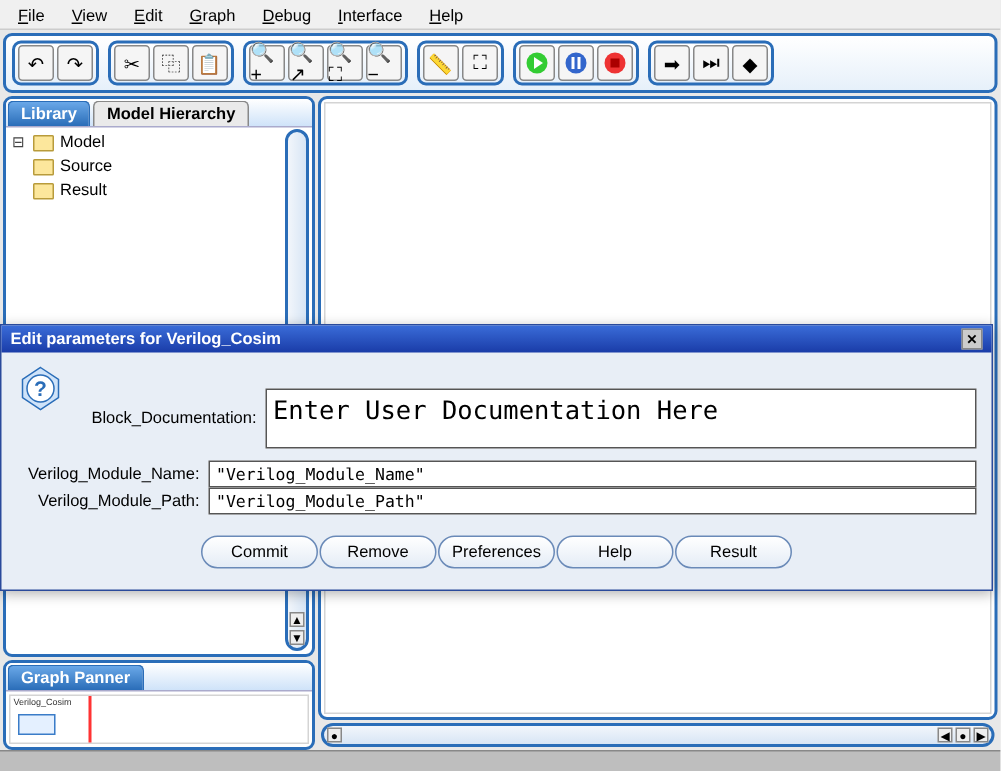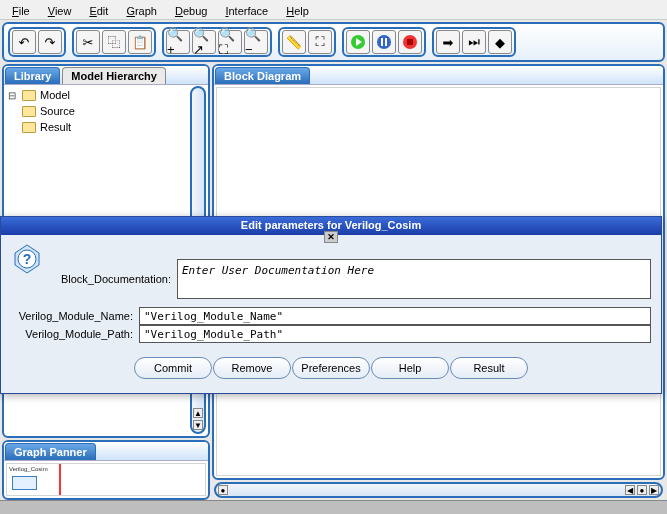--- a/index.html
+++ b/index.html
@@ -26,29 +26,29 @@
 .panner-mini { position: absolute; left: 5px; top: 12px; width: 25px; height: 14px; border: 1px solid #3a7cc8; background: #e4f0ff; }
 .panner-cursor { position: absolute; left: 52px; top: 0px; width: 1px; height: 100%; border-left: 2px solid #f33; }
 .canvas { flex: 1; background: #fff; margin: 2px; border: 1px solid #d4d4d4; }
 .hscroll { height: 16px; margin: 0 2px 2px 2px; background: linear-gradient(#f2f6fb,#d7e5f5); border: 2px solid #2a6db8; border-radius: 8px; display: flex; align-items: center; justify-content: space-between; padding: 0 2px; }
 .hscroll .knob { width: 10px; height: 10px; border: 1px solid #888; background: #eee; font-size: 8px; display: flex; align-items: center; justify-content: center; }
 .vscroll { position: absolute; right: 2px; top: 20px; bottom: 2px; width: 16px; background: linear-gradient(90deg,#f2f6fb,#d7e5f5); border: 2px solid #2a6db8; border-radius: 8px; display: flex; flex-direction: column; align-items: center; justify-content: flex-end; padding: 2px 0; gap: 2px; }
 .vscroll .knob { width: 10px; height: 10px; border: 1px solid #888; background: #eee; font-size: 8px; display: flex; align-items: center; justify-content: center; }
 .status { height: 18px; background: #bebebe; border-top: 1px solid #888; }
 
 .dialog { position: absolute; left: 0; top: 152px; width: 662px; background: #e8eef6; border: 1px solid #2a4a9b; box-shadow: 0 2px 8px rgba(0,0,0,0.3); z-index: 100; }
-.dialog .titlebar { height: 18px; background: linear-gradient(#3a6cd8,#1a3ca8); color: #fff; font-weight: bold; font-size: 11px; padding: 2px 6px; display: flex; justify-content: space-between; align-items: center; flex-direction: column; }
+.dialog .titlebar { height: 18px; background: linear-gradient(#3a6cd8,#1a3ca8); color: #fff; font-weight: bold; font-size: 11px; padding: 2px 6px; display: flex; justify-content: space-between; align-items: center; }
 .dialog .titlebar .closex { width: 14px; height: 14px; background: #ccc; color: #000; font-size: 9px; display: flex; align-items: center; justify-content: center; border: 1px solid #888; }
 .dialog .content { padding: 8px 10px; }
 .helpicon { width: 32px; height: 32px; float: left; margin: 0 6px 4px 0; }
 .helpicon svg { width: 32px; height: 32px; }
 .dlg-row { display: flex; align-items: center; margin: 0 0; }
 .dlg-row .lbl { width: 128px; text-align: right; padding-right: 6px; }
 .dlg-field { flex: 1; border: 1px solid #555; background: #fff; padding: 2px 4px; font-family: monospace; font-size: 11px; height: 18px; }
-.dlg-area { flex: 1; border: 1px solid #555; background: #fff; padding: 4px; font-family: monospace; font-size: 11px; height: 40px; resize: none; font-style: italic; }
+.dlg-area { flex: 1; border: 1px solid #555; background: #fff; padding: 4px; font-family: monospace; font-size: 17px; height: 40px; resize: none; }
 .dlg-buttons { display: flex; justify-content: center; gap: 1px; margin: 14px 0 6px 0; }
 .dlg-btn { width: 78px; height: 22px; border: 1px solid #6a8ab8; border-radius: 11px; background: linear-gradient(#fff,#e4ecf6); cursor: pointer; font-size: 11px; }
 .firstblock { margin-top: 16px; margin-bottom: 8px; }
 </style>
 </head>
 <body>
 
 <div class="menubar">
     <span class="menu-item"><u>F</u>ile</span>
     <span class="menu-item"><u>V</u>iew</span>
@@ -169,23 +169,20 @@
         </div>
       <div class="panner-body">
         <div style="position:absolute;left:2px;top:2px;font-size:6px;color:#333;">Verilog_Cosim</div>
         <div class="panner-mini"></div>
         <div class="panner-cursor"></div>
       </div>
     </div>
   </div>
   <div class="right-col">
     <div class="panel" style="flex:1;">
-      <div class="phead">
-          <div class="tab active">Block Diagram</div>
-        </div>
       <div class="canvas"></div>
     </div>
     <div class="hscroll">
       <div style="display:flex;gap:2px;">
           <div class="knob">●</div>
         </div>
       <div style="display:flex;gap:2px;">
         <div class="knob">◀</div>
         <div class="knob">●</div>
         <div class="knob">▶</div>

